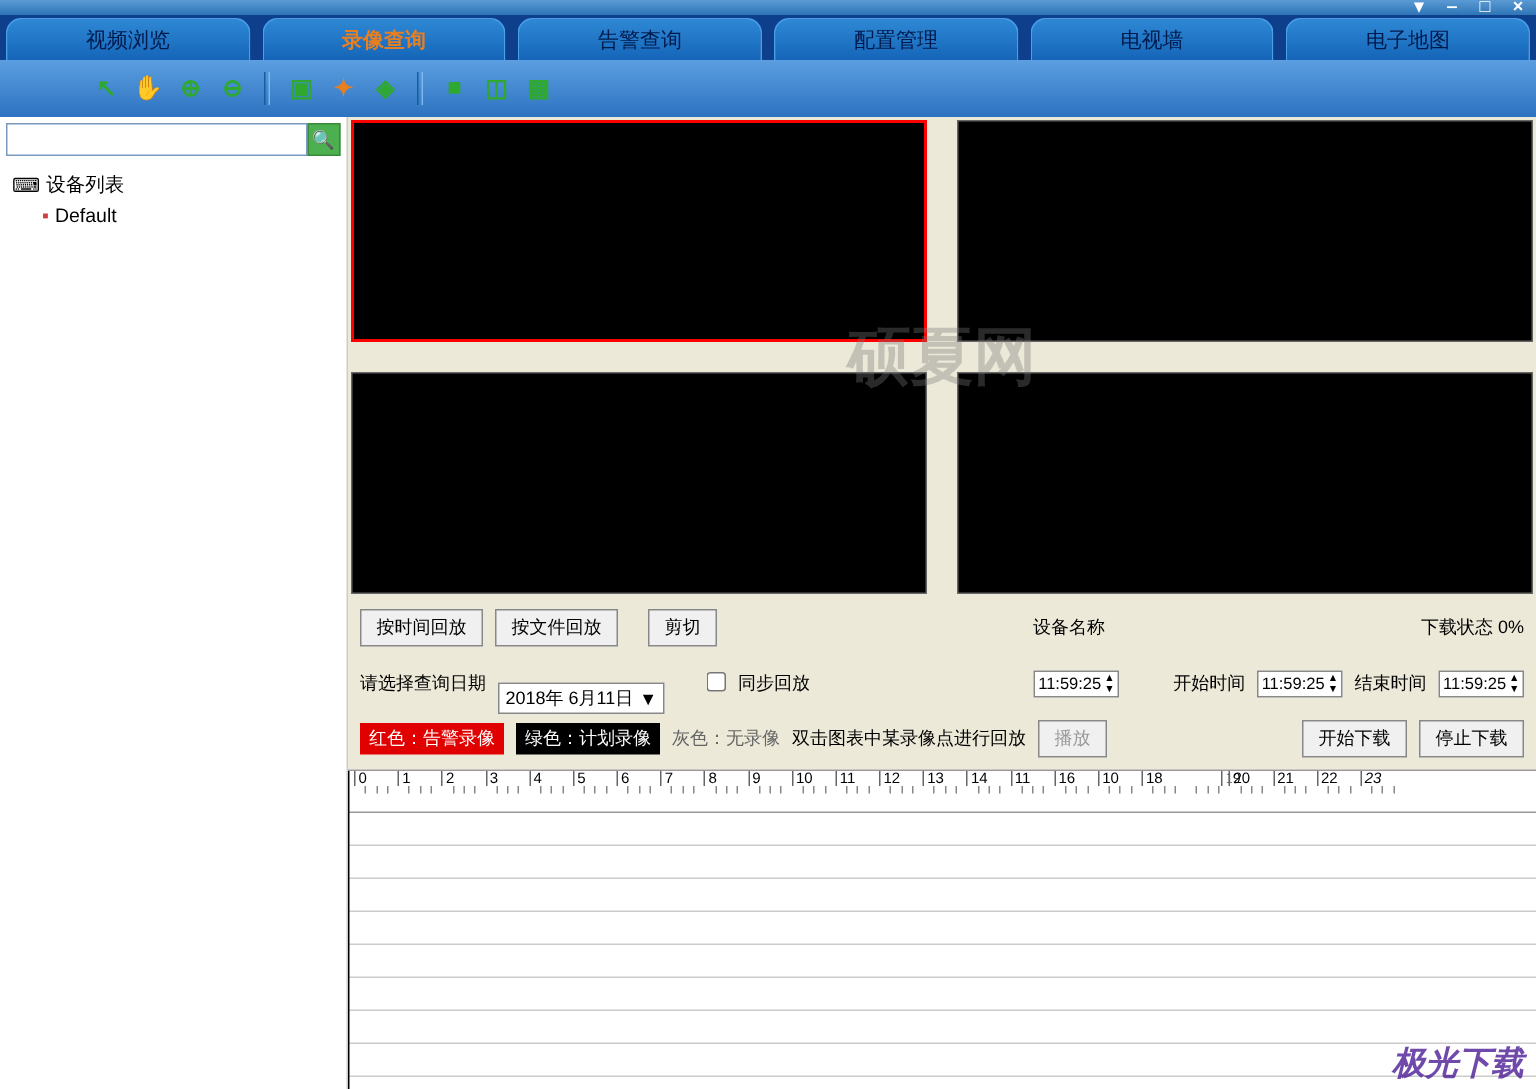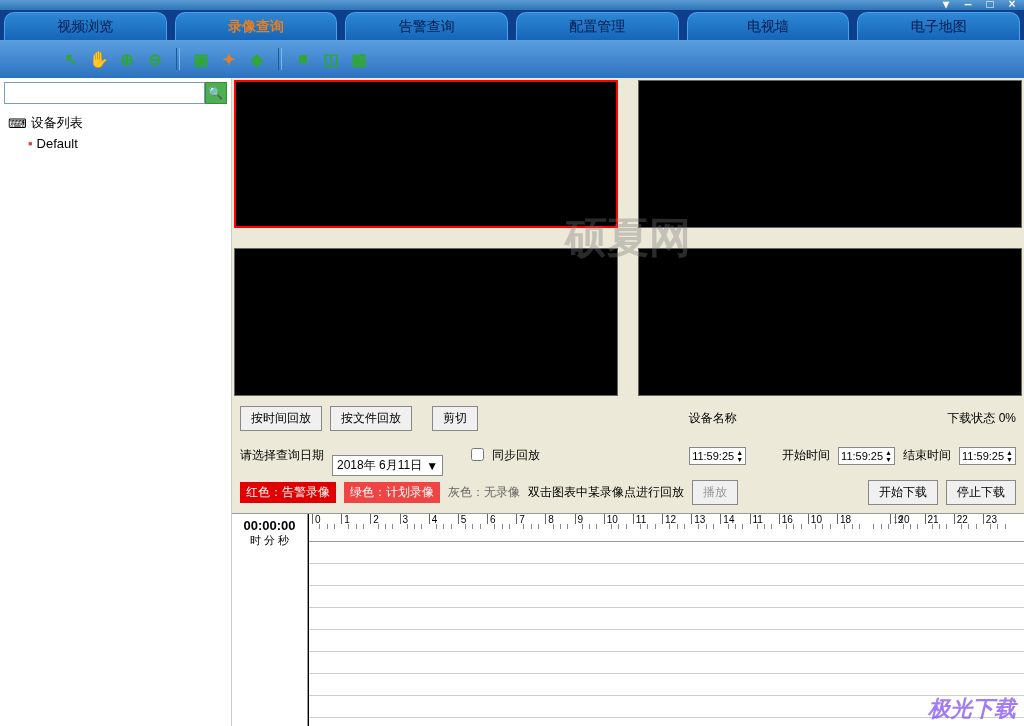--- a/index.html
+++ b/index.html
@@ -35,37 +35,37 @@
 .row { display: flex; align-items: center; gap: 8px; margin: 4px 0; min-height: 24px; }
 .btn { background: #f0f0f0; border: 1px solid #888; padding: 3px 10px; cursor: pointer; font-size: 12px; }
 .btn:disabled { color: #999; }
 .label { font-size: 12px; }
 .date-sel { border: 1px solid #888; padding: 1px 4px; background: #fff; display: inline-flex; align-items: center; gap: 4px; margin-top: 20px; }
 .time-spin { border: 1px solid #888; padding: 1px 2px; background: #fff; display: inline-flex; align-items: center; font-size: 11px; }
 .spin-btns { display: inline-flex; flex-direction: column; margin-left: 2px; }
 .spin-btns span { font-size: 7px; line-height: 7px; cursor: pointer; }
 .legend-box { padding: 2px 6px; color: #fff; font-size: 12px; }
 .leg-red { background: #e00000; }
-.leg-green { background: #ef4444; }
+.leg-green { background: #000000; }
 .leg-gray { color: #666; }
 .spacer { flex: 1; }
 
 .timeline { flex: 1; background: #fff; border-top: 1px solid #999; display: flex; }
 .tl-left { width: 76px; border-right: 1px solid #999; text-align: center; padding-top: 4px; }
 .tl-time { font-weight: bold; font-size: 13px; }
 .tl-sub { font-size: 11px; }
 .tl-right { flex: 1; position: relative; }
 .tl-ruler { height: 28px; border-bottom: 1px solid #999; position: relative; }
 .tl-hour { position: absolute; top: 0; font-size: 10px; border-left: 1px solid #666; height: 10px; padding-left: 2px; }
 .tl-tick { position: absolute; top: 10px; border-left: 1px solid #888; height: 5px; }
 .tl-rows { }
 .tl-row { height: 22px; border-bottom: 1px solid #ccc; }
 .tl-cursor { position: absolute; left: 0; top: 0; bottom: 0; width: 1px; background: #000; }
 
-.footer-mark { position: absolute; right: 8px; bottom: 2px; font-size: 22px; font-weight: bold; color: #8b5cf6; font-style: italic; opacity: 0.8; }
+.footer-mark { position: absolute; right: 8px; bottom: 2px; font-size: 22px; font-weight: bold; color: #4c1d95; font-style: italic; opacity: 0.8; }
 </style>
 </head>
 <body>
 
 <div class="titlebar">
   <span class="win-btn">▾</span>
   <span class="win-btn">‒</span>
   <span class="win-btn">□</span>
   <span class="win-btn">×</span>
 </div>
@@ -171,24 +171,20 @@
         <span class="label leg-gray">灰色：无录像</span>
         <span class="label">双击图表中某录像点进行回放</span>
         <button class="btn" disabled="">播放</button>
         <div class="spacer"></div>
         <button class="btn">开始下载</button>
         <button class="btn">停止下载</button>
       </div>
     </div>
 
     <div class="timeline">
-      <div class="tl-left">
-        <div class="tl-time">00:00:00</div>
-        <div class="tl-sub">时 分 秒</div>
-      </div>
       <div class="tl-right">
         <div class="tl-ruler" id="ruler">
             <div class="tl-hour" style="left: 4px;">0</div>
             <div class="tl-tick" style="left: 11.2917px;"></div>
             <div class="tl-tick" style="left: 18.5833px;"></div>
             <div class="tl-tick" style="left: 25.875px;"></div>
             <div class="tl-hour" style="left: 33.1667px;">1</div>
             <div class="tl-tick" style="left: 40.4583px;"></div>
             <div class="tl-tick" style="left: 47.75px;"></div>
             <div class="tl-tick" style="left: 55.0417px;"></div>
@@ -269,21 +265,21 @@
             <div class="tl-tick" style="left: 601.917px;"></div>
             <div class="tl-tick" style="left: 609.208px;"></div>
             <div class="tl-hour" style="left: 616.5px;">21</div>
             <div class="tl-tick" style="left: 623.792px;"></div>
             <div class="tl-tick" style="left: 631.083px;"></div>
             <div class="tl-tick" style="left: 638.375px;"></div>
             <div class="tl-hour" style="left: 645.667px;">22</div>
             <div class="tl-tick" style="left: 652.958px;"></div>
             <div class="tl-tick" style="left: 660.25px;"></div>
             <div class="tl-tick" style="left: 667.542px;"></div>
-            <div class="tl-hour" style="left: 674.833px;">23</div>
+            <div class="tl-hour" style="left: 674.833px; font-style: italic;">23</div>
             <div class="tl-tick" style="left: 682.125px;"></div>
             <div class="tl-tick" style="left: 689.417px;"></div>
             <div class="tl-tick" style="left: 696.708px;"></div>
           </div>
         <div class="tl-rows">
           <div class="tl-row"></div>
             <div class="tl-row"></div>
             <div class="tl-row"></div>
           <div class="tl-row"></div>
             <div class="tl-row"></div>

